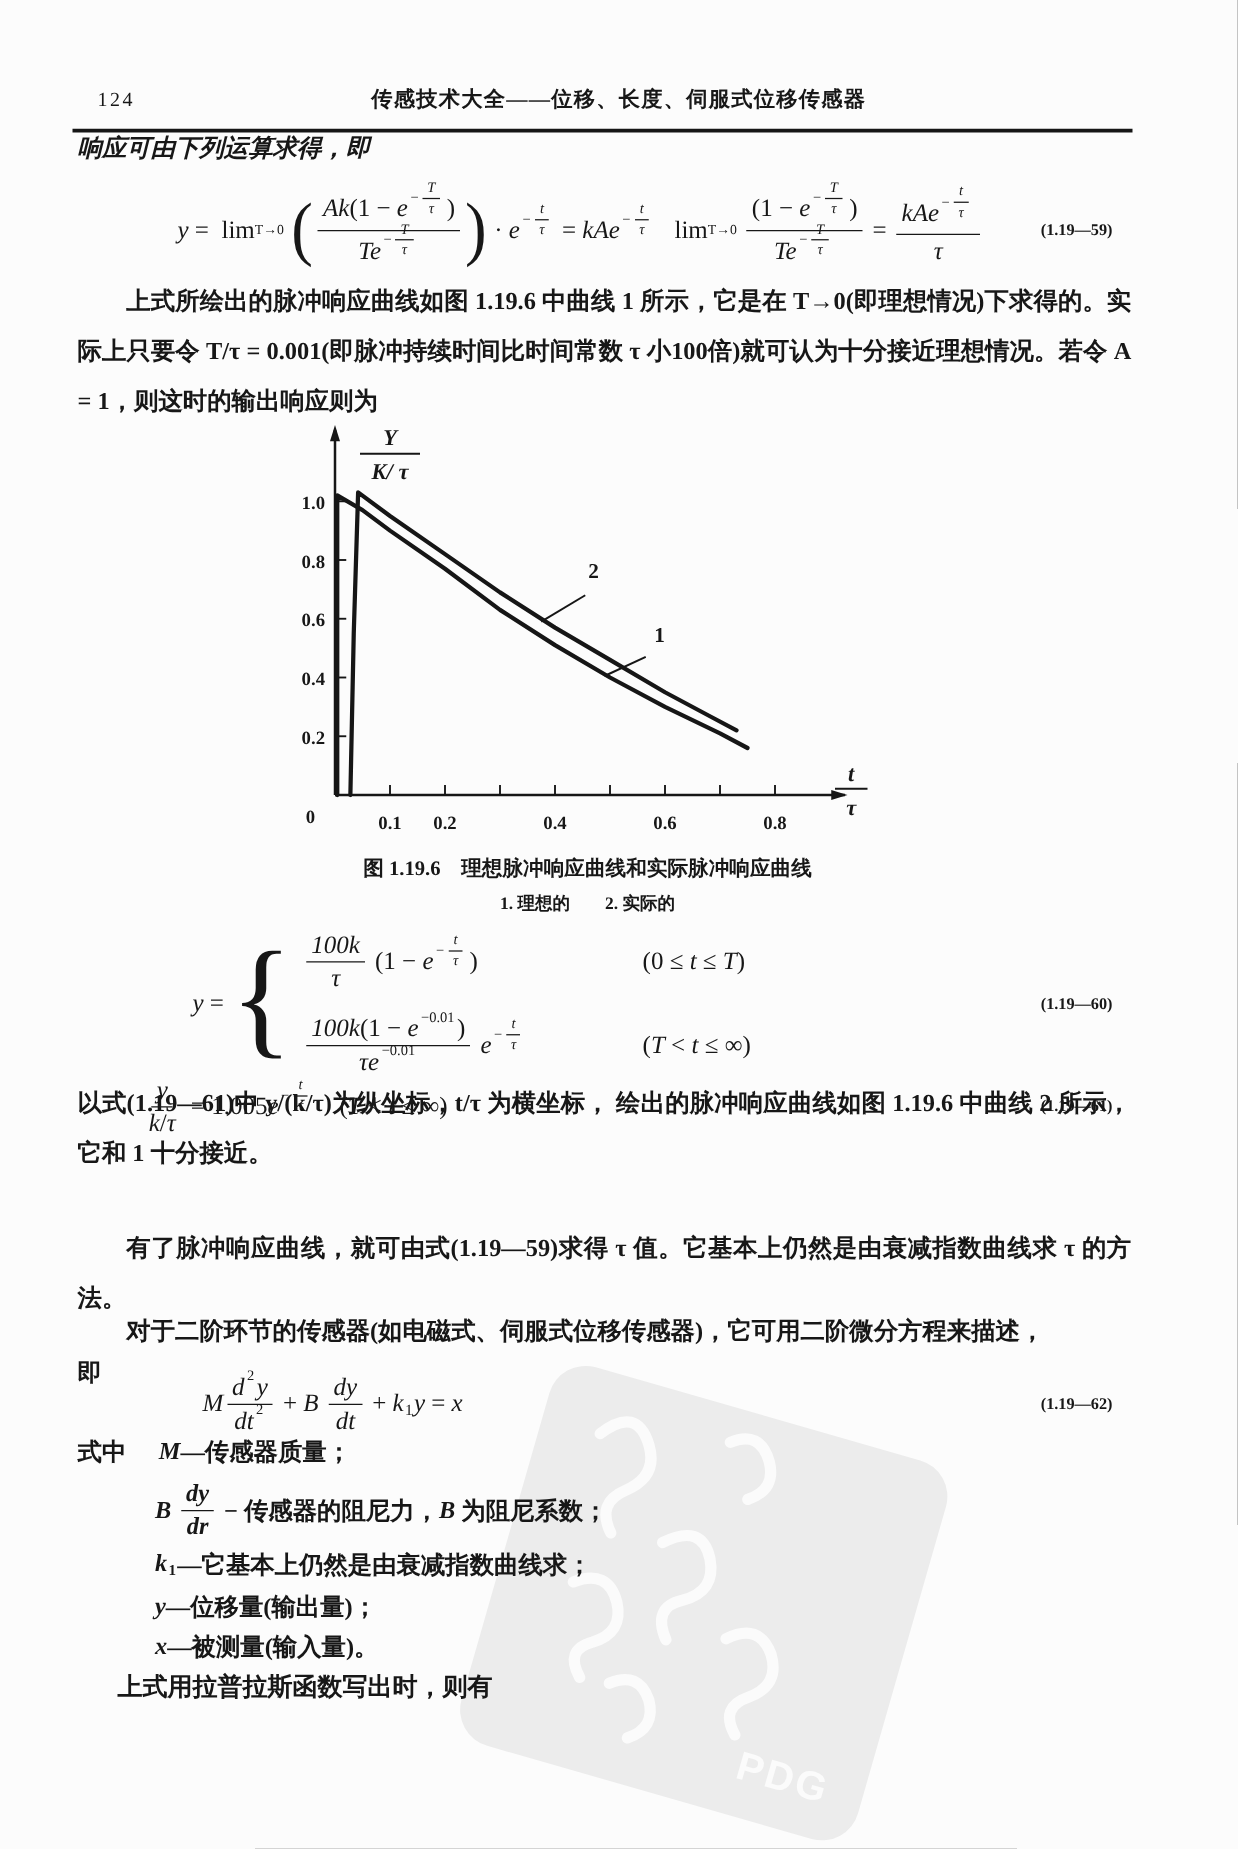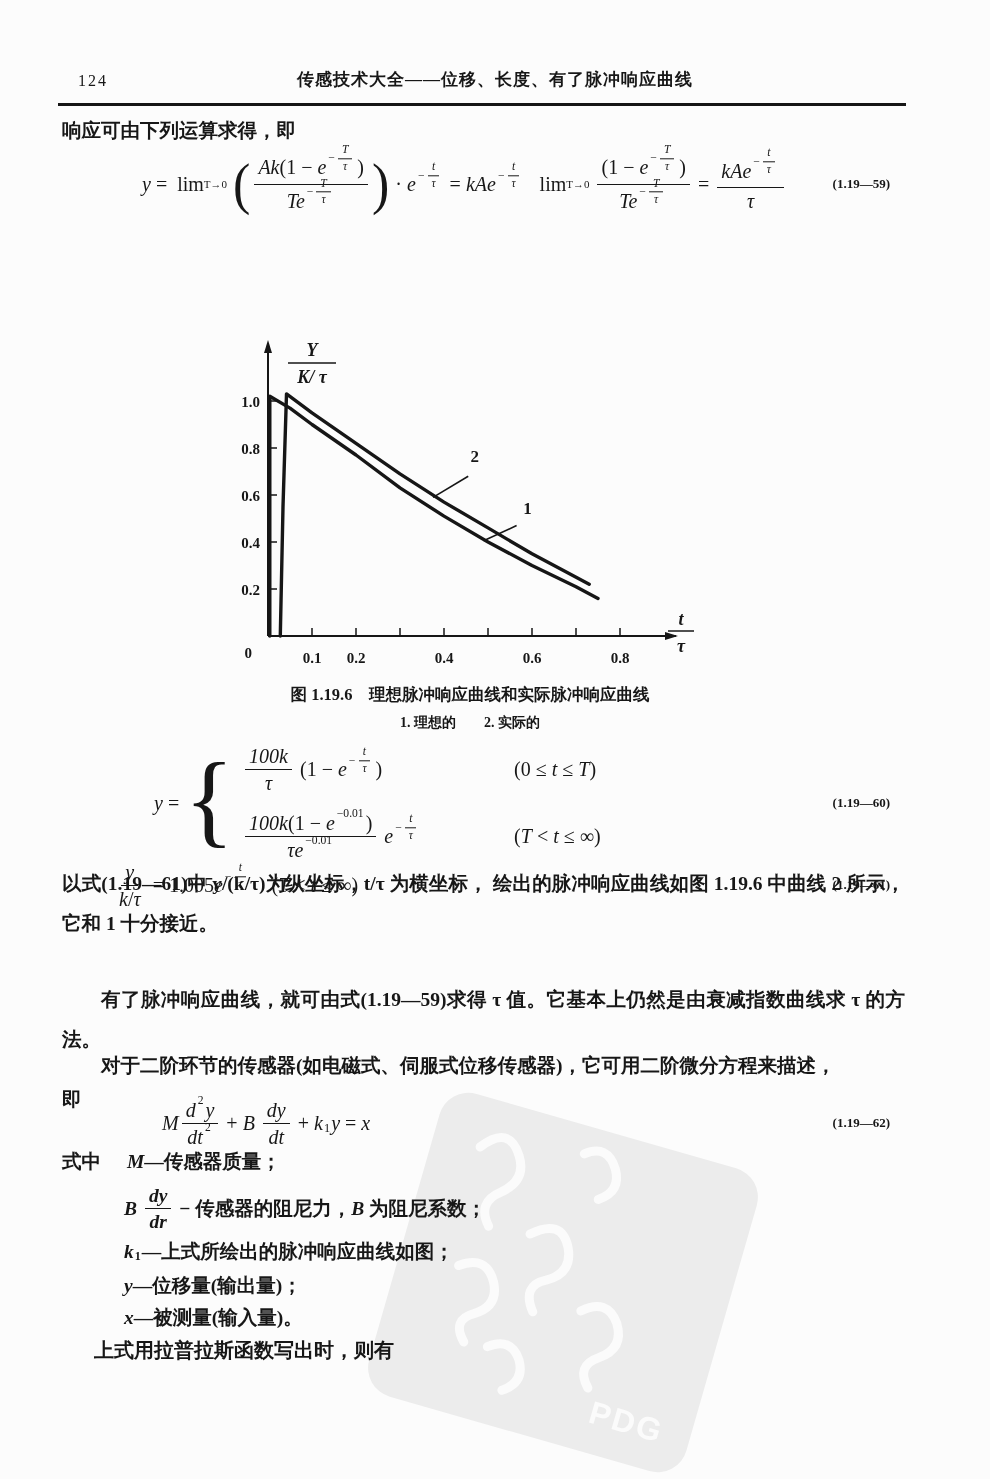--- a/index.html
+++ b/index.html
@@ -72,30 +72,31 @@
         <path d="M60,170 q24,-18 38,6 q12,22 -10,36 q-20,12 -2,30"></path>
         <path d="M150,28 q20,-16 34,6 q12,20 -8,34"></path>
         <path d="M190,180 q22,-20 38,2 q14,22 -8,38 q-20,14 -2,32"></path>
         <path d="M110,240 q20,-16 34,4 q12,20 -8,34"></path>
       </g>
     </svg>
     <span class="wmtext">PDG</span>
   </div>
 
   <div class="pagenum">124</div>
-  <div class="htitle">传感技术大全——位移、长度、有了脉冲响应曲线</div>
+  <div class="htitle">传感技术大全——位移、长度、伺服式位移传感器</div>
   <div class="hrule"></div>
 
-  <div class="para" style="top:111px;">响应可由下列运算求得，即</div>
+  <div class="para" style="top:100px;font-style:italic;">响应可由下列运算求得，即</div>
 
   <div class="eq" style="top:146px;height:76px;">
     <span class="math" style="margin-left:80px;"><span class="mrow"><span class="it">y</span><span> = </span><span class="lim"><span class="ltop">lim</span><span class="lbot">T→0</span></span><span class="bigd">(</span><span class="frac"><span class="num"><span class="mrow"><span class="it">Ak</span><span>(1 − </span><span class="it">e</span><span class="msup"><span>−</span><span class="frac"><span class="num"><span class="it">T</span></span><span class="den"><span class="it">τ</span></span></span></span><span>)</span></span></span><span class="den"><span class="mrow"><span class="it">Te</span><span class="msup"><span>−</span><span class="frac"><span class="num"><span class="it">T</span></span><span class="den"><span class="it">τ</span></span></span></span></span></span></span><span class="bigd">)</span><span> · </span><span class="it">e</span><span class="msup"><span>−</span><span class="frac"><span class="num"><span class="it">t</span></span><span class="den"><span class="it">τ</span></span></span></span><span> = </span><span class="it">kAe</span><span class="msup"><span>−</span><span class="frac"><span class="num"><span class="it">t</span></span><span class="den"><span class="it">τ</span></span></span></span><span>  </span><span class="lim"><span class="ltop">lim</span><span class="lbot">T→0</span></span><span class="frac"><span class="num"><span class="mrow"><span>(1 − </span><span class="it">e</span><span class="msup"><span>−</span><span class="frac"><span class="num"><span class="it">T</span></span><span class="den"><span class="it">τ</span></span></span></span><span>)</span></span></span><span class="den"><span class="mrow"><span class="it">Te</span><span class="msup"><span>−</span><span class="frac"><span class="num"><span class="it">T</span></span><span class="den"><span class="it">τ</span></span></span></span></span></span></span><span> = </span><span class="frac"><span class="num"><span class="mrow"><span class="it">kAe</span><span class="msup"><span>−</span><span class="frac"><span class="num"><span class="it">t</span></span><span class="den"><span class="it">τ</span></span></span></span></span></span><span class="den"><span class="it">τ</span></span></span></span></span>
     <span class="eqnum">(1.19—59)</span>
   </div>
 
+  <div class="para indent" style="top:222px;">上式所绘出的脉冲响应曲线如图 1.19.6 中曲线 1 所示，它是在 T→0(即理想情况)下求得的。实际上只要令 T/τ = 0.001(即脉冲持续时间比时间常数 τ 小100倍)就可认为十分接近理想情况。若令 A = 1，则这时的输出响应则为</div>
 
   <div class="figwrap">
     <svg width="480" height="350" viewBox="0 0 480 350">
       <line class="axis" x1="40" y1="8" x2="40" y2="300"></line>
       <line class="axis" x1="40" y1="300" x2="448" y2="300"></line>
       <polygon points="36,17 40,4 44,17" fill="#161616"></polygon>
       <polygon points="437,296 450,300 437,304" fill="#161616"></polygon>
       <line class="ax" x1="60" y1="27" x2="108" y2="27"></line>
       <line class="ax" x1="440" y1="295" x2="466" y2="295"></line>
       <g id="chart-dyn">
@@ -162,21 +163,21 @@
   </div>
 
   <div class="defrow" style="left:62px;top:1148px;">
     <span class="defintro">式中</span>
     <span class="math" style="font-size:19.5px;"><span class="mrow"><span class="it">M</span><span>—传感器质量；</span></span></span>
   </div>
   <div class="defrow" style="left:124px;top:1184px;">
     <span class="math" style="font-size:19.5px;"><span class="mrow"><span class="it">B</span><span> </span><span class="frac"><span class="num"><span class="it">dy</span></span><span class="den"><span class="it">dr</span></span></span><span> − 传感器的阻尼力，</span><span class="it">B</span><span> 为阻尼系数；</span></span></span>
   </div>
   <div class="defrow" style="left:124px;top:1238px;">
-    <span class="math" style="font-size:19.5px;"><span class="mrow"><span class="it">k</span><span class="msub"><span>1</span></span><span>—上式所绘出的脉冲响应曲线如图；</span></span></span>
+    <span class="math" style="font-size:19.5px;"><span class="mrow"><span class="it">k</span><span class="msub"><span>1</span></span><span>—它基本上仍然是由衰减指数曲线求；</span></span></span>
   </div>
   <div class="defrow" style="left:124px;top:1272px;">
     <span class="math" style="font-size:19.5px;"><span class="mrow"><span class="it">y</span><span>—位移量(输出量)；</span></span></span>
   </div>
   <div class="defrow" style="left:124px;top:1304px;">
     <span class="math" style="font-size:19.5px;"><span class="mrow"><span class="it">x</span><span>—被测量(输入量)。</span></span></span>
   </div>
 
   <div class="para" style="top:1330px;left:94px;width:811px;font-weight:700;font-size:20px;">上式用拉普拉斯函数写出时，则有</div>
 

